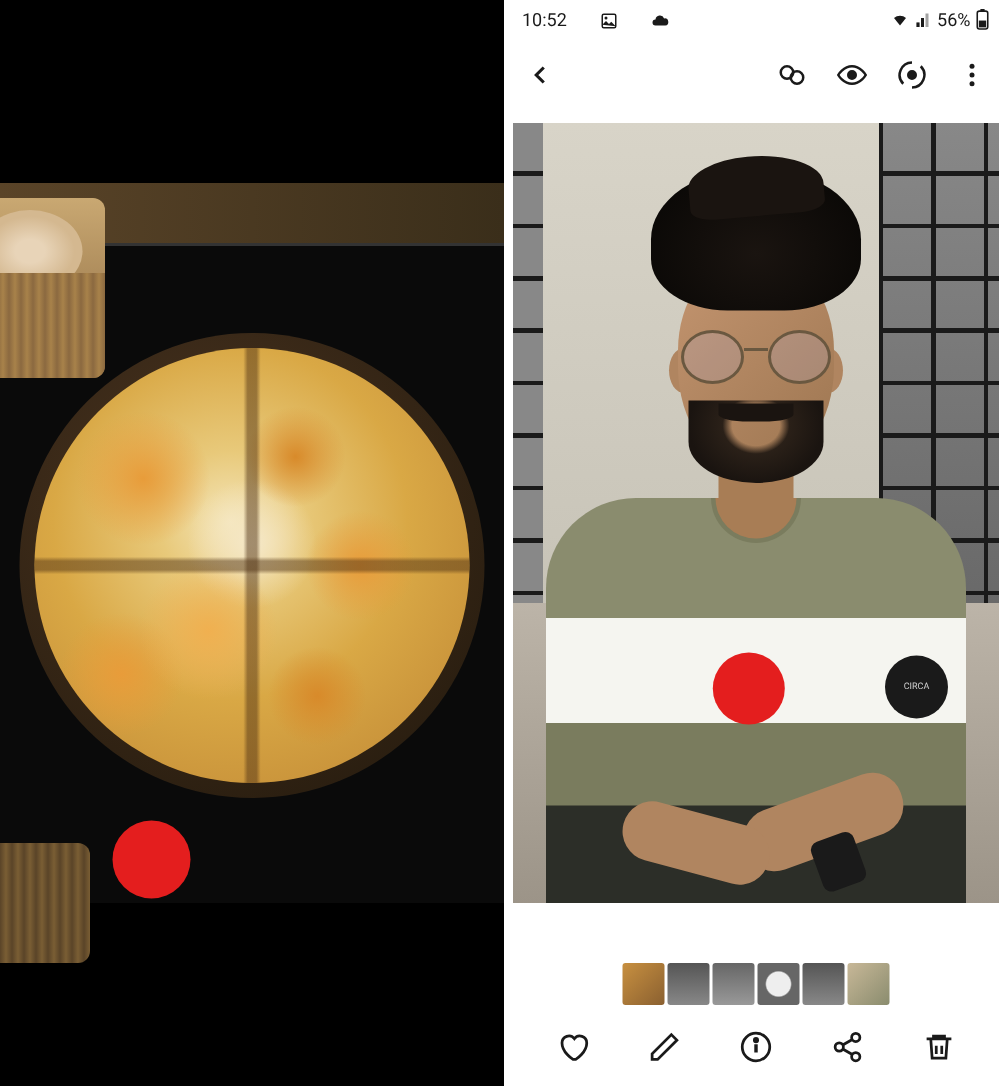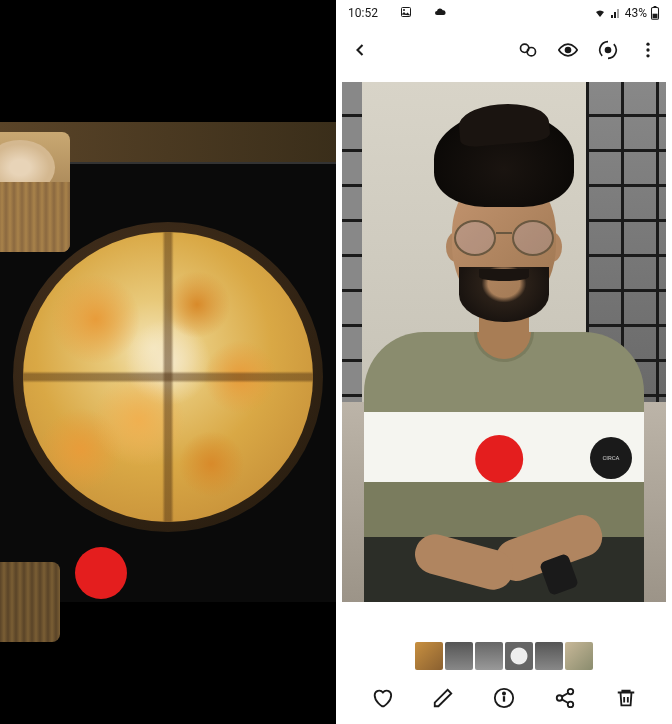--- a/index.html
+++ b/index.html
@@ -153,21 +153,21 @@
       height: 26px;
       display: flex;
       align-items: center;
       justify-content: space-between;
       padding: 0 12px;
       font-size: 12px;
       color: #1a1a1a;
     }
     .status-left {
       display: flex;
-      align-items: flex-start;
+      align-items: flex-end;
       gap: 22px;
     }
     .status-right {
       display: flex;
       align-items: center;
       gap: 3px;
     }
     .status-icon {
       display: inline-flex;
       align-items: center;
@@ -529,21 +529,21 @@
         <svg width="14" height="12" viewBox="0 0 24 24" fill="#1a1a1a">
             <path d="M12 20l8-10a12 12 0 00-16 0z"></path>
           </svg>
       </span>
       <span class="status-icon">
         <svg width="12" height="12" viewBox="0 0 24 24" fill="#1a1a1a">
             <path d="M2 22h4v-6H2zm6 0h4V10H8zm6 0h4V4h-4z" opacity="0.4"></path>
             <path d="M2 22h4v-6H2zm6 0h4V10H8z"></path>
           </svg>
       </span>
-      <span>43%</span>
+      <span>56%</span>
       <span class="status-icon">
         <svg width="10" height="14" viewBox="0 0 12 20" fill="none">
             <rect x="1" y="2" width="10" height="17" rx="2" stroke="#1a1a1a" stroke-width="1.5"></rect>
             <rect x="4" y="0" width="4" height="2" fill="#1a1a1a"></rect>
             <rect x="2.5" y="11" width="7" height="6.5" fill="#1a1a1a"></rect>
           </svg>
       </span>
     </div>
   </div>
 

